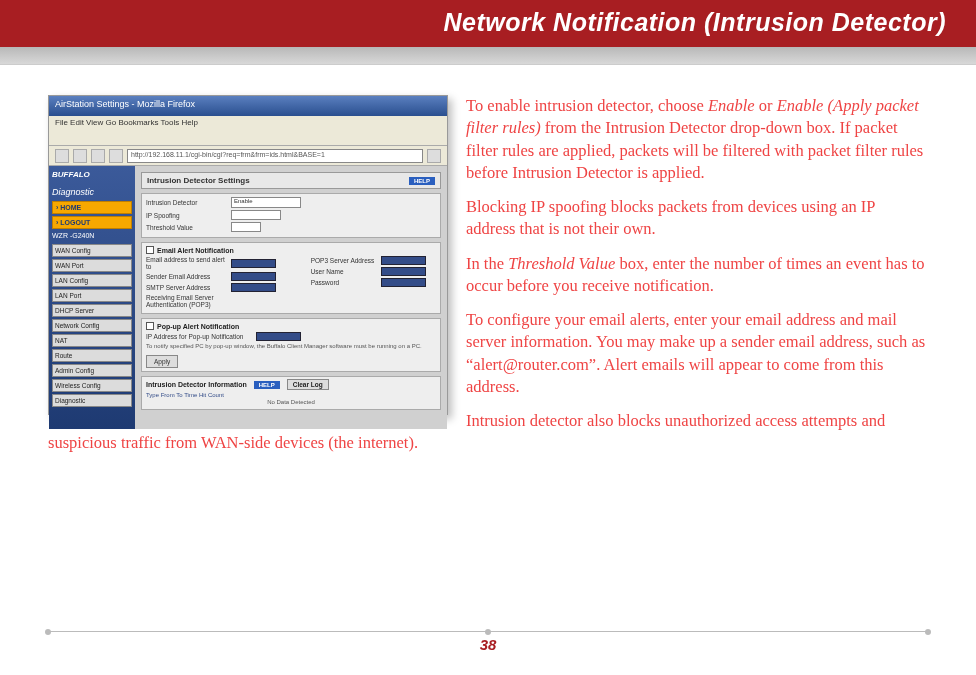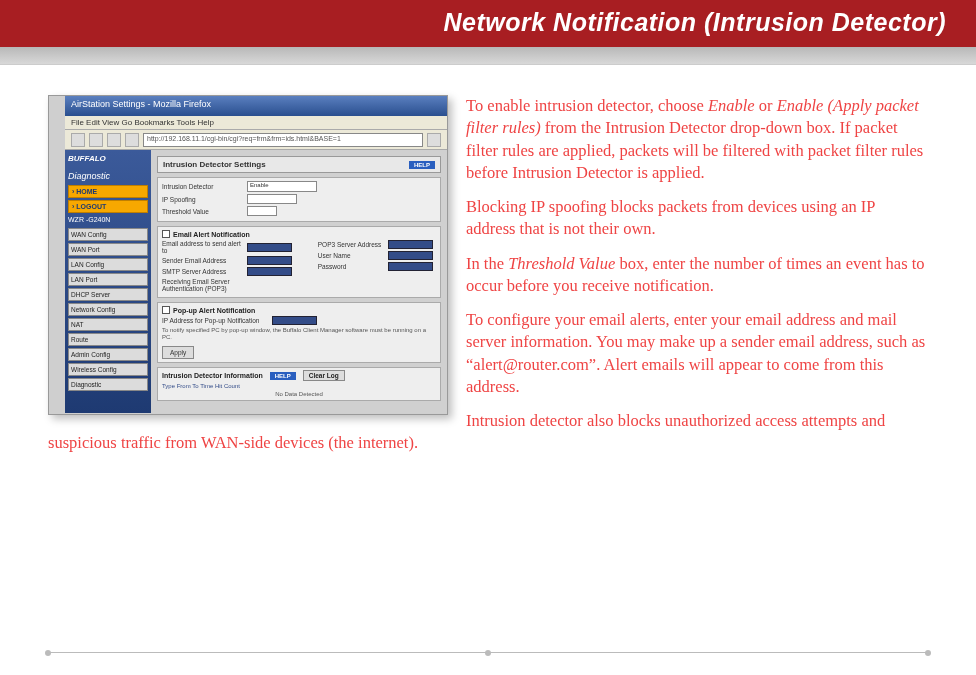--- a/index.html
+++ b/index.html
@@ -35,31 +35,30 @@
   .screenshot {
     float: left;
     width: 400px;
     height: 320px;
     margin: 0 18px 8px 0;
     background: #cfcfcf;
     border: 1px solid #999;
     box-shadow: 4px 4px 8px rgba(0,0,0,0.25);
     position: relative;
     font-family: Arial, sans-serif;
-    padding-left: 16px;
   }
   .ss-title {
     height: 20px;
     background: linear-gradient(#5a7fbf,#2a4f8f);
     color:#fff;
     font-size:9px;
     padding:3px 6px;
   }
   .ss-menu {
-    height:14px;
+    height:30px;
     background:#ece9d8;
     font-size:8px;
     color:#333;
     padding:2px 6px;
     border-bottom:1px solid #aaa;
   }
   .ss-toolbar {
     height:20px;
     background:#ece9d8;
     border-bottom:1px solid #aaa;
@@ -304,13 +303,14 @@
 </div>
 
 <div class="footer">
   <div class="footer-line">
     <div class="dot"></div>
       <div class="seg"></div>
       <div class="dot"></div>
       <div class="seg"></div>
       <div class="dot"></div>
   </div>
+  <div class="page-num">38</div>
 </div>
 
 </body></html>

